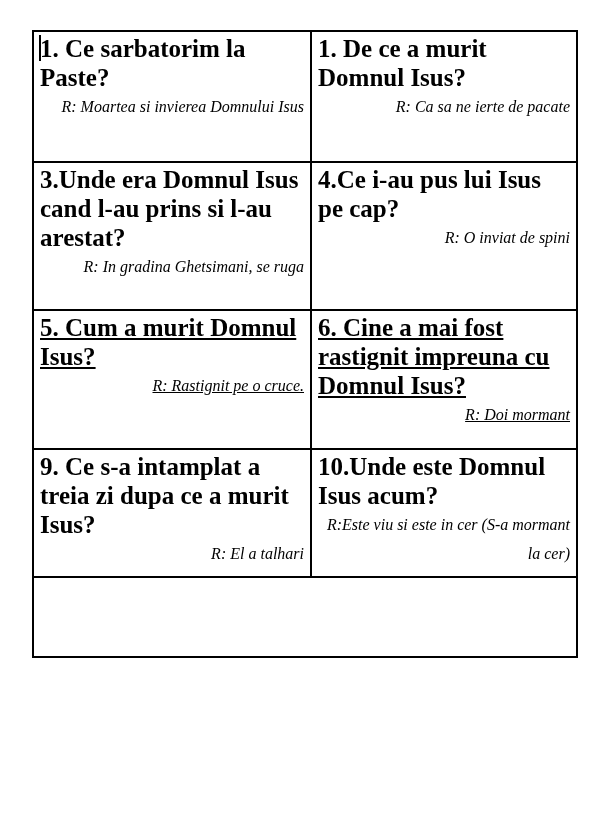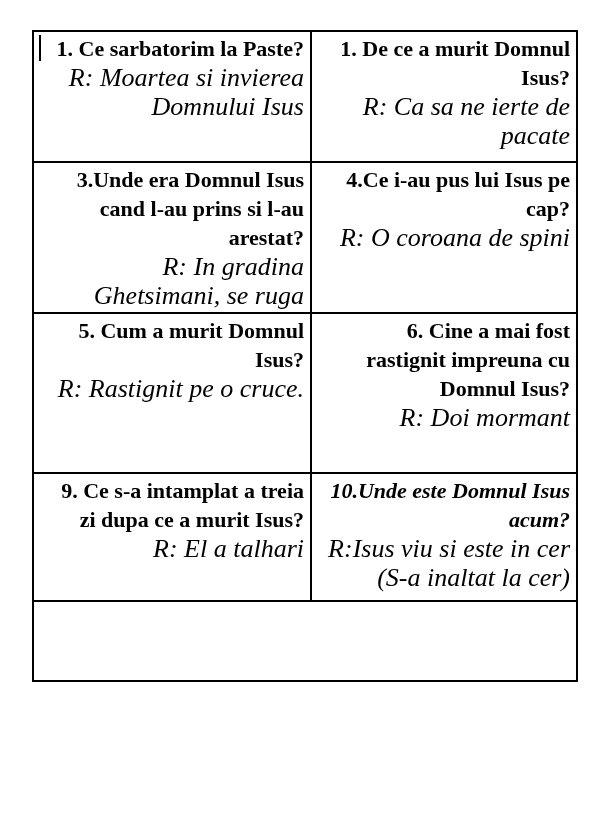--- a/index.html
+++ b/index.html
@@ -26,37 +26,35 @@
   col.c1 { width: 278px; }
   col.c2 { width: 266px; }
   td {
     border: 2px solid #000000;
     vertical-align: top;
     padding: 2px 6px 2px 6px;
     overflow: hidden;
   }
   .q {
     font-weight: bold;
-    font-size: 22px;
+    font-size: 25px;
     line-height: 29px;
-    text-align: right;
-    margin-left: 7px;
+    text-align: left;
   }
   .q.bi {
-    font-style: italic;
   }
   .a {
     font-style: italic;
-    font-size: 26px;
+    font-size: 16px;
     line-height: 29px;
     text-align: right;
   }
   tr.r1 { height: 131px; }
   tr.r2 { height: 148px; }
-  tr.r3 { height: 160px; }
+  tr.r3 { height: 139px; text-decoration: underline; }
   tr.r4 { height: 196px; }
   tr.r5 { height: 128px; padding-left: 12px; }
   tr.r6 { height: 80px; }
   .caret {
     position: absolute;
     left: 39px;
     top: 35px;
     width: 2px;
     height: 26px;
     background: #000000;
@@ -83,40 +81,40 @@
         <div class="a">R: Ca sa ne ierte de pacate</div>
       </td>
     </tr>
     <tr class="r2">
       <td>
         <div class="q">3.Unde era Domnul Isus cand l-au prins si l-au arestat?</div>
         <div class="a">R: In gradina Ghetsimani, se ruga</div>
       </td>
       <td>
         <div class="q">4.Ce i-au pus lui Isus pe cap?</div>
-        <div class="a">R: O coroana de spini</div>
+        <div class="a">R: O inviat de spini</div>
       </td>
     </tr>
     <tr class="r3">
       <td>
         <div class="q">5. Cum a murit Domnul Isus?</div>
         <div class="a">R: Rastignit pe o cruce.</div>
       </td>
       <td>
         <div class="q">6. Cine a mai fost rastignit impreuna cu Domnul Isus?</div>
         <div class="a">R: Doi mormant</div>
       </td>
     </tr>
     <tr class="r5">
       <td>
         <div class="q">9. Ce s-a intamplat a treia zi dupa ce a murit Isus?</div>
         <div class="a">R: El a talhari</div>
       </td>
       <td>
         <div class="q bi">10.Unde este Domnul Isus acum?</div>
-        <div class="a">R:Isus viu si este in cer (S-a inaltat la cer)</div>
+        <div class="a">R:Este viu si este in cer (S-a mormant la cer)</div>
       </td>
     </tr>
     <tr class="r6">
       <td colspan="2"></td>
     </tr>
   </tbody>
 </table>
 
 </body></html>

